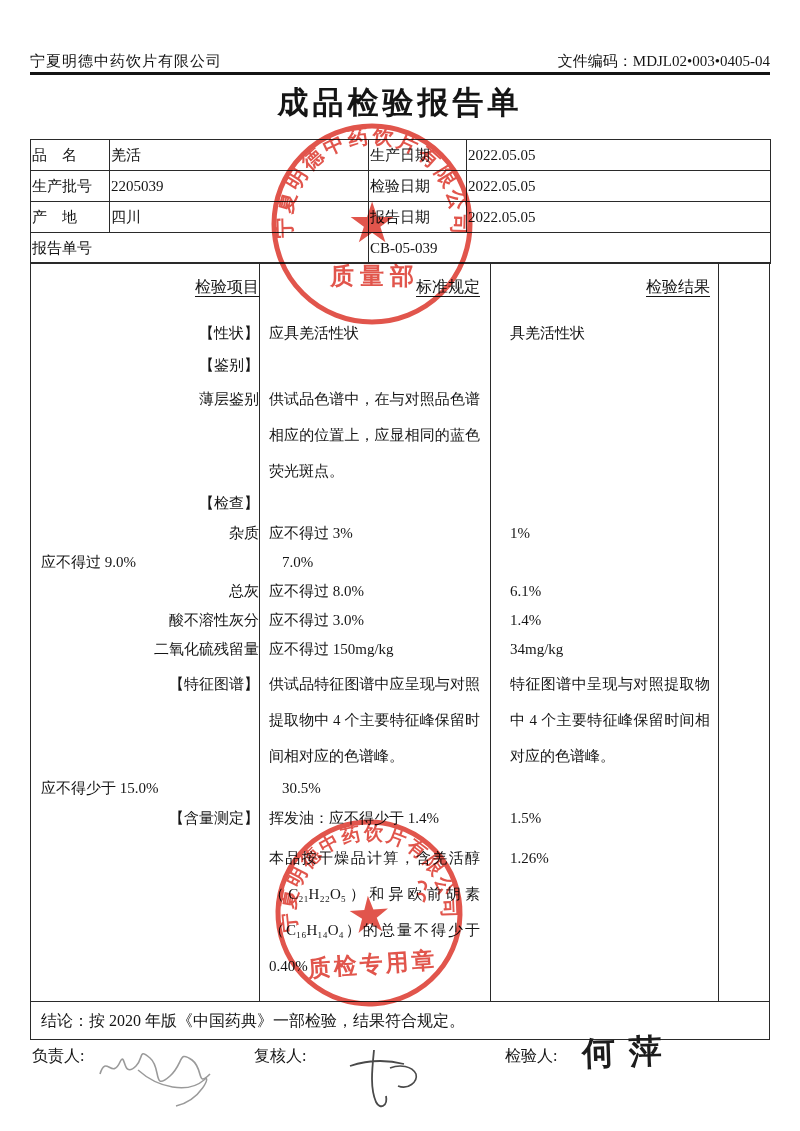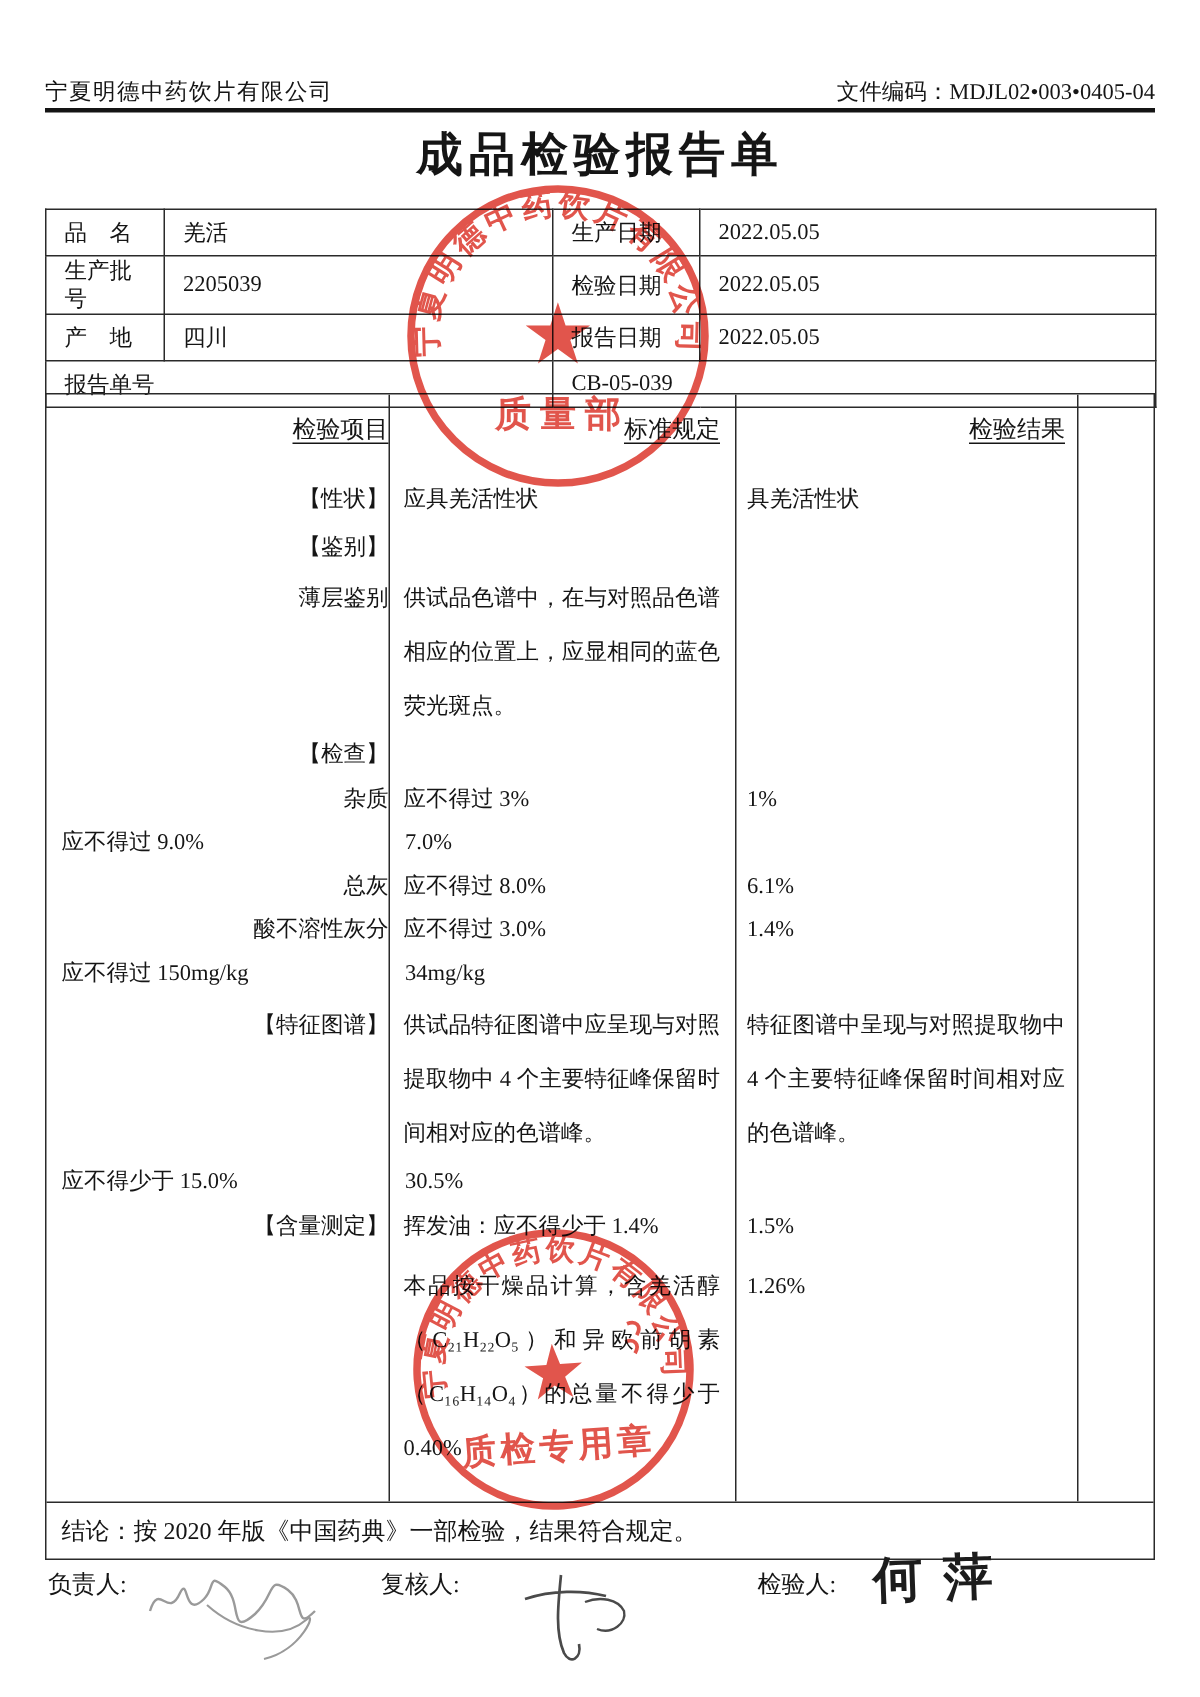--- a/index.html
+++ b/index.html
@@ -13,34 +13,34 @@
   
   .hdr-company { position:absolute; left:30px; top:52px; font-size:15px; letter-spacing:1px; }
   .hdr-code    { position:absolute; right:30px; top:52px; font-size:15px; }
   .hdr-rule    { position:absolute; left:30px; top:72px; width:740px; height:3px; background:#141414; }
   .doc-title   { position:absolute; left:0; top:82px; width:100%; text-align:center;
                  font-family:"Liberation Sans","DejaVu Sans",sans-serif;
                  font-size:31px; font-weight:bold; letter-spacing:4px; }
   
   table.info { position:absolute; left:30px; top:139px; width:740px;
                border-collapse:collapse; table-layout:fixed; font-size:15px; }
-  table.info td { border:1px solid #2a2a2a; height:31px; padding:0 12px; vertical-align:middle; }
+  table.info td { border:1px solid #2a2a2a; height:31px; padding:0 1px; vertical-align:middle; }
   td.spread-label span.sp { display:inline-flex; width:55px; justify-content:space-between; }
   
   .main-table { position:absolute; left:30px; top:262px; width:740px; height:778px;
                 border:1px solid #2a2a2a; }
   .main-body  { position:relative; width:738px; height:738px; overflow:hidden;
                 display:flex; flex-direction:column; }
   .vline { position:absolute; top:0; bottom:0; width:1px; background:#2a2a2a; z-index:2; }
   .vl-1 { left:228px; } .vl-2 { left:459px; } .vl-3 { left:687px; }
   .mrow { display:flex; flex:0 0 auto; }
   .mrow.flexfill { flex:1 1 auto; }
   .c1 { width:228px; padding-left:10px;text-align:right; }
   .c2 { width:231px; padding:0 10px; }
-  .c3 { width:228px; padding-left:8px; padding-right:8px; }
+  .c3 { width:228px; padding-left:20px; padding-right:8px; }
   .c4 { flex:1; }
   .mrow .cell { font-size:15px; line-height:29px; }
   .mrow.wrap .c2, .mrow.wrap .c3 { line-height:36px; text-align:justify; }
   .mrow.wrap .cell { line-height:36px; }
   .mhead { height:56px; }
   .mhead .cell { padding-top:9px; font-size:16px; }
   .mhead .c2, .mhead .c3 { text-align:right; }
   .mhead u { text-decoration:underline; text-underline-offset:4px; }
   
   .conclusion { height:39px; border-top:1px solid #2a2a2a; display:flex; align-items:center;
@@ -154,20 +154,21 @@
           <div class="cell c3">6.1%</div>
           <div class="cell c4"></div>
         </div>
         <div class="mrow" style="min-height: 29px;">
           <div class="cell c1">酸不溶性灰分</div>
           <div class="cell c2">应不得过 3.0%</div>
           <div class="cell c3">1.4%</div>
           <div class="cell c4"></div>
         </div>
         <div class="mrow" style="min-height: 31px;">
+          <div class="cell c1">二氧化硫残留量</div>
           <div class="cell c2">应不得过 150mg/kg</div>
           <div class="cell c3">34mg/kg</div>
           <div class="cell c4"></div>
         </div>
         <div class="mrow wrap" style="min-height: 108px;">
           <div class="cell c1">【特征图谱】</div>
           <div class="cell c2">供试品特征图谱中应呈现与对照提取物中 4 个主要特征峰保留时间相对应的色谱峰。</div>
           <div class="cell c3">特征图谱中呈现与对照提取物中 4 个主要特征峰保留时间相对应的色谱峰。</div>
           <div class="cell c4"></div>
         </div>

